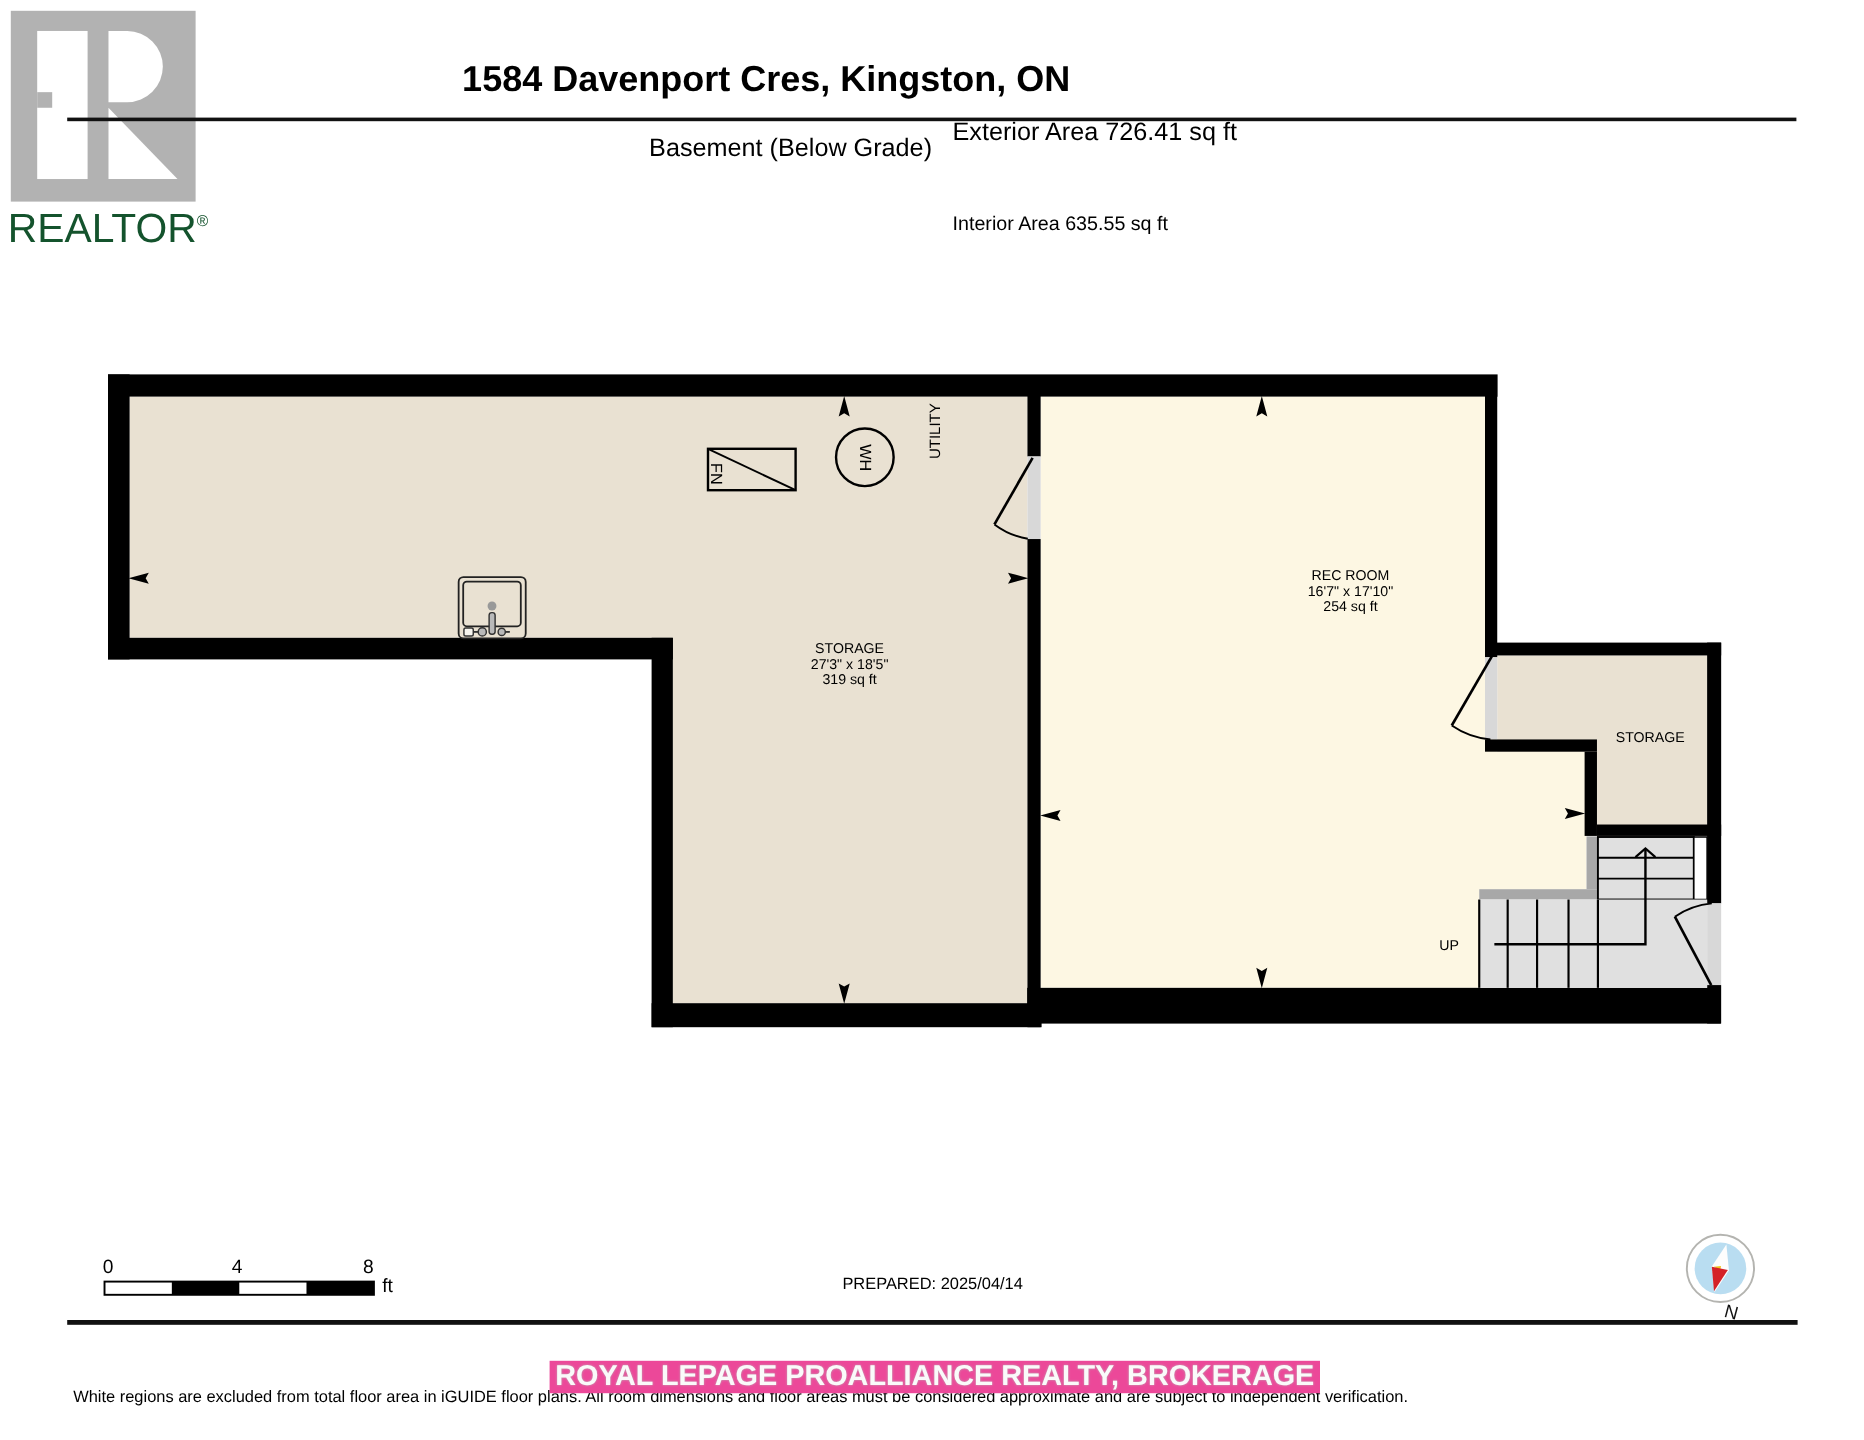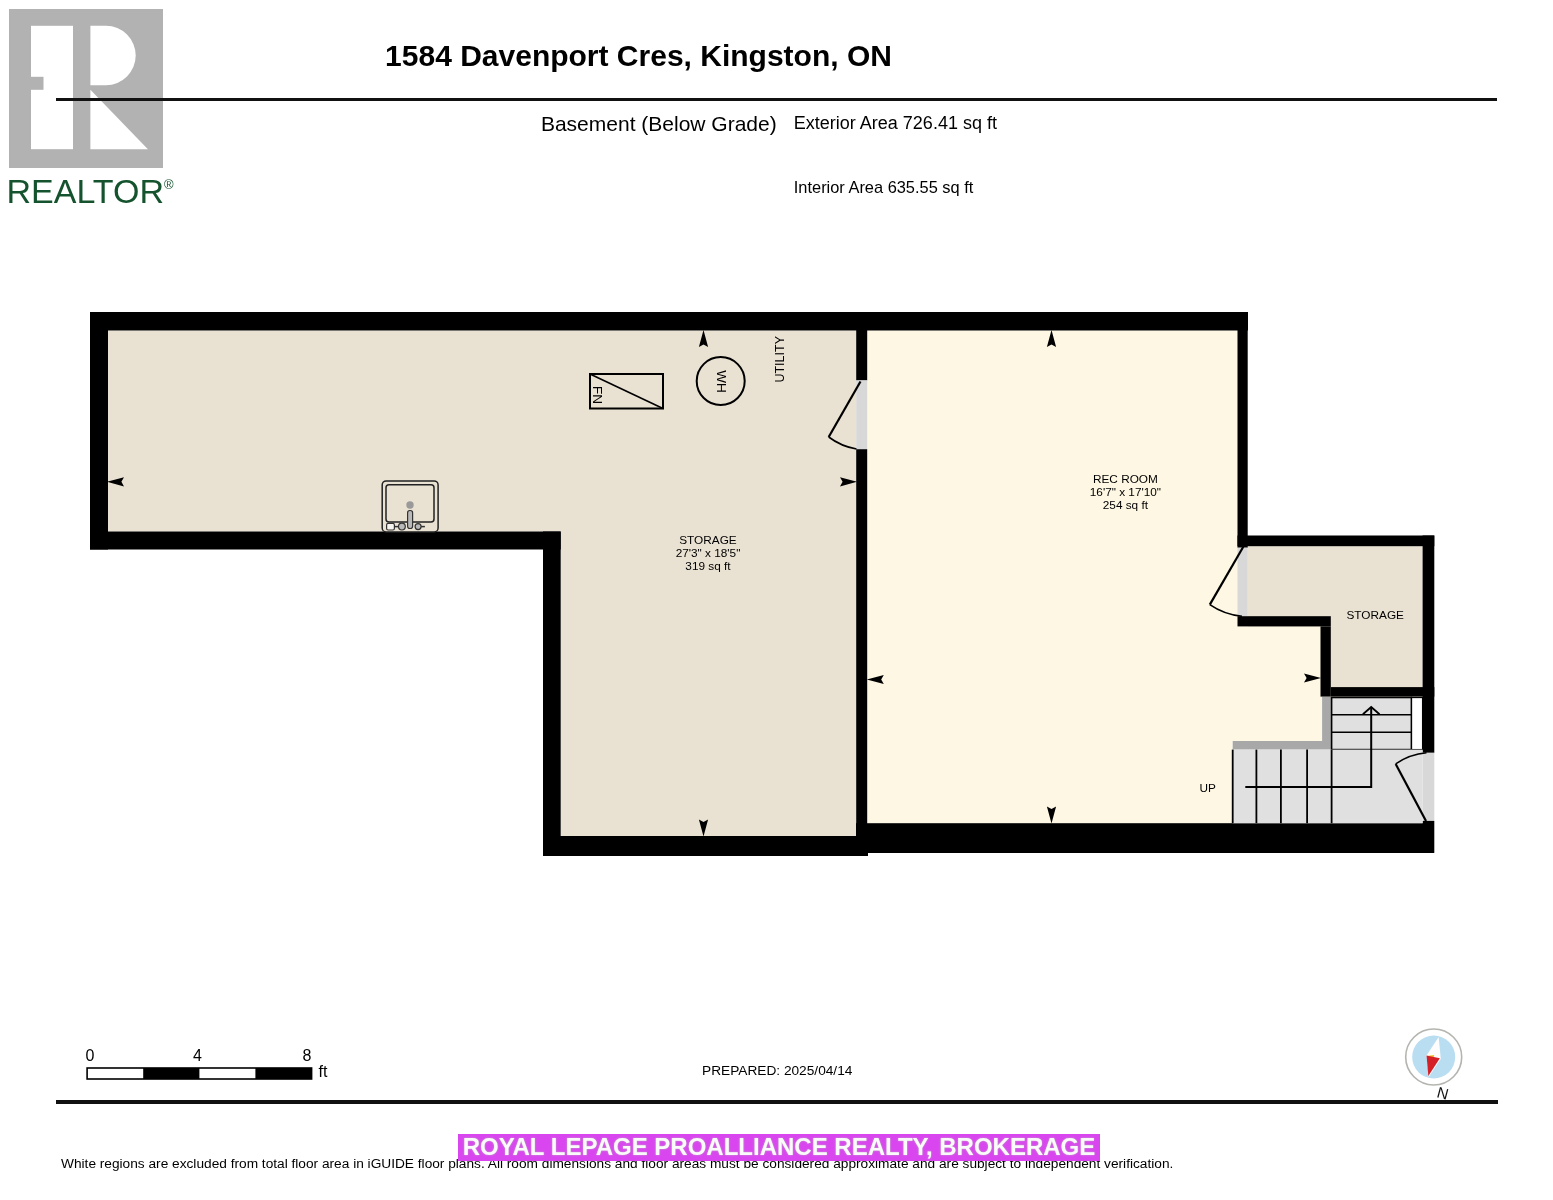--- a/index.html
+++ b/index.html
@@ -12,27 +12,27 @@
 <svg class="abs" style="left:0;top:0" width="200" height="220" viewBox="0 0 200 220">
   <rect x="9" y="9" width="154" height="159" fill="#b2b2b2"></rect>
   <rect x="31" y="25.8" width="42" height="123.4" fill="#ffffff"></rect>
   <rect x="31" y="76.8" width="12.5" height="13" fill="#b2b2b2"></rect>
   <path d="M90.4 25.8 L106 25.8 A29.7 29.7 0 1 1 106 85.2 L90.4 85.2 Z" fill="#ffffff"></path>
   <path d="M90.4 89.8 L147.9 149.2 L90.4 149.2 Z" fill="#ffffff"></path>
 </svg>
 
 <div class="abs" style="left:6.5px;top:174px;font-size:34px;color:#14532d;letter-spacing:0px;line-height:1;">REALTOR<span style="font-size:13px;position:relative;top:-14px;">®</span></div>
 
-<div class="abs" style="left:0;top:41px;width:1277px;text-align:center;font-size:30px;font-weight:bold;color:#000;line-height:1;">1584 Davenport Cres, Kingston, ON</div>
+<div class="abs" style="left:0;top:52px;width:1277px;text-align:center;font-size:30px;font-weight:bold;color:#000;line-height:1;">1584 Davenport Cres, Kingston, ON</div>
 
 <div class="abs" style="left:56px;top:97.5px;width:1441px;height:3.5px;background:#111;"></div>
 
 <div class="abs" style="right:776.3px;top:112.5px;font-size:21px;font-weight:normal;line-height:1;white-space:nowrap;">Basement (Below Grade)</div>
 
-<div class="abs" style="left:793.8px;top:114px;font-size:18px;line-height:1;white-space:nowrap;">Exterior Area 726.41 sq ft</div>
+<div class="abs" style="left:793.8px;top:100px;font-size:21px;line-height:1;white-space:nowrap;">Exterior Area 726.41 sq ft</div>
 
 <div class="abs" style="left:793.8px;top:132.3px;font-size:16.4px;line-height:1;white-space:nowrap;margin-top:47px;">Interior Area 635.55 sq ft</div>
 
 <svg class="abs" style="left:0;top:0" width="1553" height="1200" viewBox="0 0 1553 1200">
 
   <polygon points="108,330.5 856.2,330.5 856.2,836 560.7,836 560.7,531.5 108,531.5" fill="#e9e1d2"></polygon>
 
   <rect x="1247.7" y="546.2" width="174.9" height="150.4" fill="#e9e1d2"></rect>
 
   <polygon points="867.2,330.5 1247,330.5 1247,626.4 1322,626.4 1322,741 1232.7,741 1232.7,823.2 867.2,823.2" fill="#fdf7e3"></polygon>
@@ -187,13 +187,13 @@
       <polygon points="1426.4,1057.3 1440,1056.7 1433.1,1076.8" fill="#d42127"></polygon>
     </g>
     <text transform="translate(1441.5,1098.5) rotate(15)" text-anchor="middle" font-size="15.5" fill="#111">N</text>
   </g>
 </svg>
 
 <div class="abs" style="left:56px;top:1100.3px;width:1442px;height:3.6px;background:#111;"></div>
 
 <div class="abs" style="left:61px;top:1157px;font-size:13.7px;line-height:1;color:#000;white-space:nowrap;">White regions are excluded from total floor area in iGUIDE floor plans. All room dimensions and floor areas must be considered approximate and are subject to independent verification.</div>
 
-<div class="abs" style="left:0;top:1134px;width:1558px;text-align:center;line-height:1;"><span style="display:inline-block;background:#d946ef;color:#fafafa;font-size:24px;font-weight:bold;padding:1px 5px 2px;text-shadow:0 0 2px #b9b9b9;">ROYAL LEPAGE PROALLIANCE REALTY, BROKERAGE</span></div>
+<div class="abs" style="left:0;top:1134px;width:1558px;text-align:center;line-height:1;"><span style="display:inline-block;background:#ec4899;color:#fafafa;font-size:24px;font-weight:bold;padding:1px 5px 2px;text-shadow:0 0 2px #b9b9b9;">ROYAL LEPAGE PROALLIANCE REALTY, BROKERAGE</span></div>
 
 </body></html>

